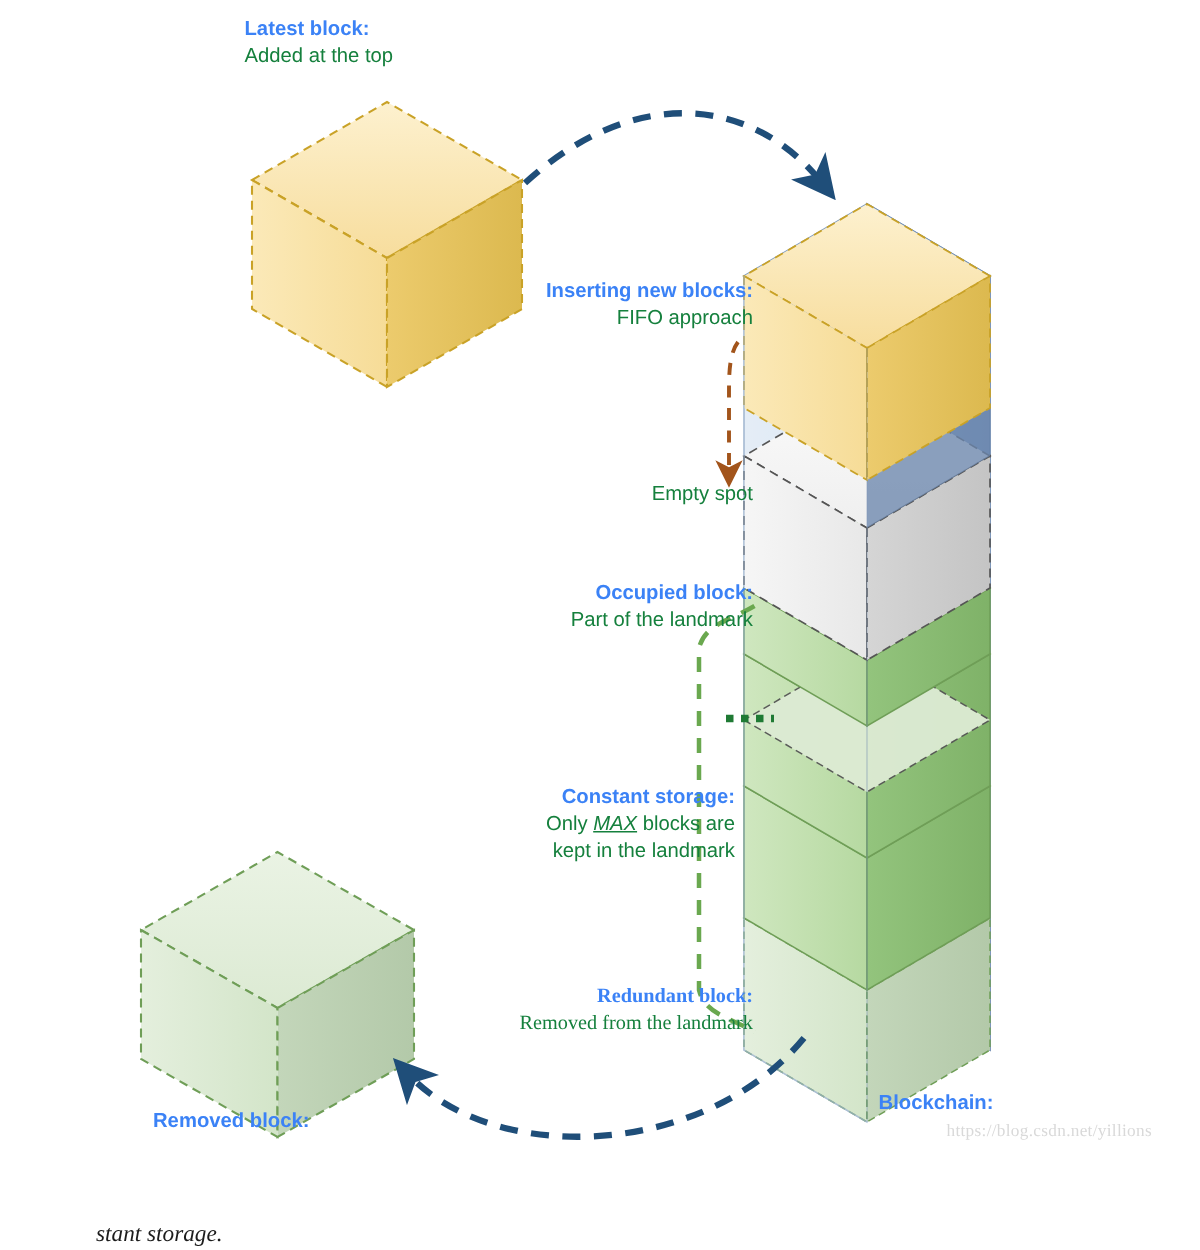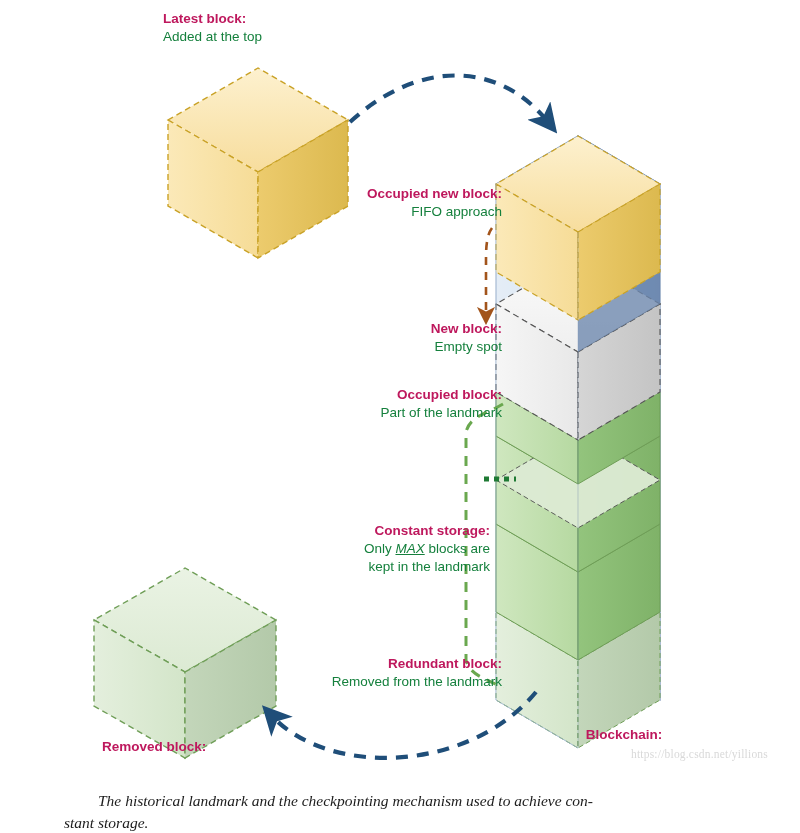--- a/index.html
+++ b/index.html
@@ -1,20 +1,20 @@
 <!DOCTYPE html>
 <html><head>
 <meta charset="utf-8">
 <style>
   html,body{margin:0;padding:0;background:#ffffff;}
   body{width:800px;height:833px;position:relative;overflow:hidden;
        font-family:"Liberation Sans","DejaVu Sans",sans-serif;color:#231f20;}
 
   .lbl{position:absolute;line-height:1.32;}
-  .lbl .t{font-weight:bold;font-size:13.5px;color:#be185d;display:block;}
+  .lbl .t{font-weight:bold;font-size:13.5px;color:#3b82f6;display:block;}
   .lbl .s{font-weight:normal;font-size:13.5px;color:#15803d;display:block;}
   .r{text-align:right;}
   .l{text-align:left;}
   .c{text-align:center;}
   .ital{font-style:italic;text-decoration:underline;}
 
   #caption{position:absolute;left:64px;top:790px;width:672px;
            font-family:"Liberation Serif","DejaVu Serif",serif;
            font-style:italic;font-size:15.5px;line-height:1.45;color:#1c1c1c;
            text-align:justify;}
@@ -189,48 +189,47 @@
     <line x1="484" y1="479" x2="516" y2="479" stroke="#1f7a34" stroke-width="5" stroke-dasharray="5,5" stroke-linecap="butt"></line>
   </g>
 </svg>
 
 <div class="lbl l" style="left:163px;top:10px;width:230px;">
   <span class="t">Latest block:</span>
   <span class="s">Added at the top</span>
 </div>
 
 <div class="lbl r" style="left:240px;top:185px;width:262px;">
-  <span class="t">Occupied new block:</span>
+  <span class="t">Inserting new blocks:</span>
   <span class="s">FIFO approach</span>
 </div>
 
 <div class="lbl r" style="left:250px;top:320px;width:252px;">
-  <span class="t">New block:</span>
   <span class="s">Empty spot</span>
 </div>
 
 <div class="lbl r" style="left:240px;top:386px;width:262px;">
   <span class="t">Occupied block:</span>
   <span class="s">Part of the landmark</span>
 </div>
 
 <div class="lbl r" style="left:248px;top:522px;width:242px;">
   <span class="t">Constant storage:</span>
   <span class="s"><span>Only </span><span class="ital">MAX</span><span> blocks are</span></span>
   <span class="s">kept in the landmark</span>
 </div>
 
-<div class="lbl r" style="left:240px;top:655px;width:262px;">
+<div class="lbl r" style="left:240px;top:655px;width:262px;font-family:Liberation Serif, serif;">
   <span class="t">Redundant block:</span>
   <span class="s">Removed from the landmark</span>
 </div>
 
 <div class="lbl c" style="left:508px;top:726px;width:232px;">
   <span class="t">Blockchain:</span>
 </div>
 
 <div class="lbl l" style="left:102px;top:738px;width:260px;">
   <span class="t">Removed block:</span>
 </div>
 
 <div id="watermark">https://blog.csdn.net/yillions</div>
 
-<div id="caption"><span class="indent"></span><span>The historical landmark and the checkpointing mechanism used to achieve con-</span><br><span>stant storage.</span></div>
+<div id="caption"><span class="indent"></span><br><span>stant storage.</span></div>
 
 </body></html>

